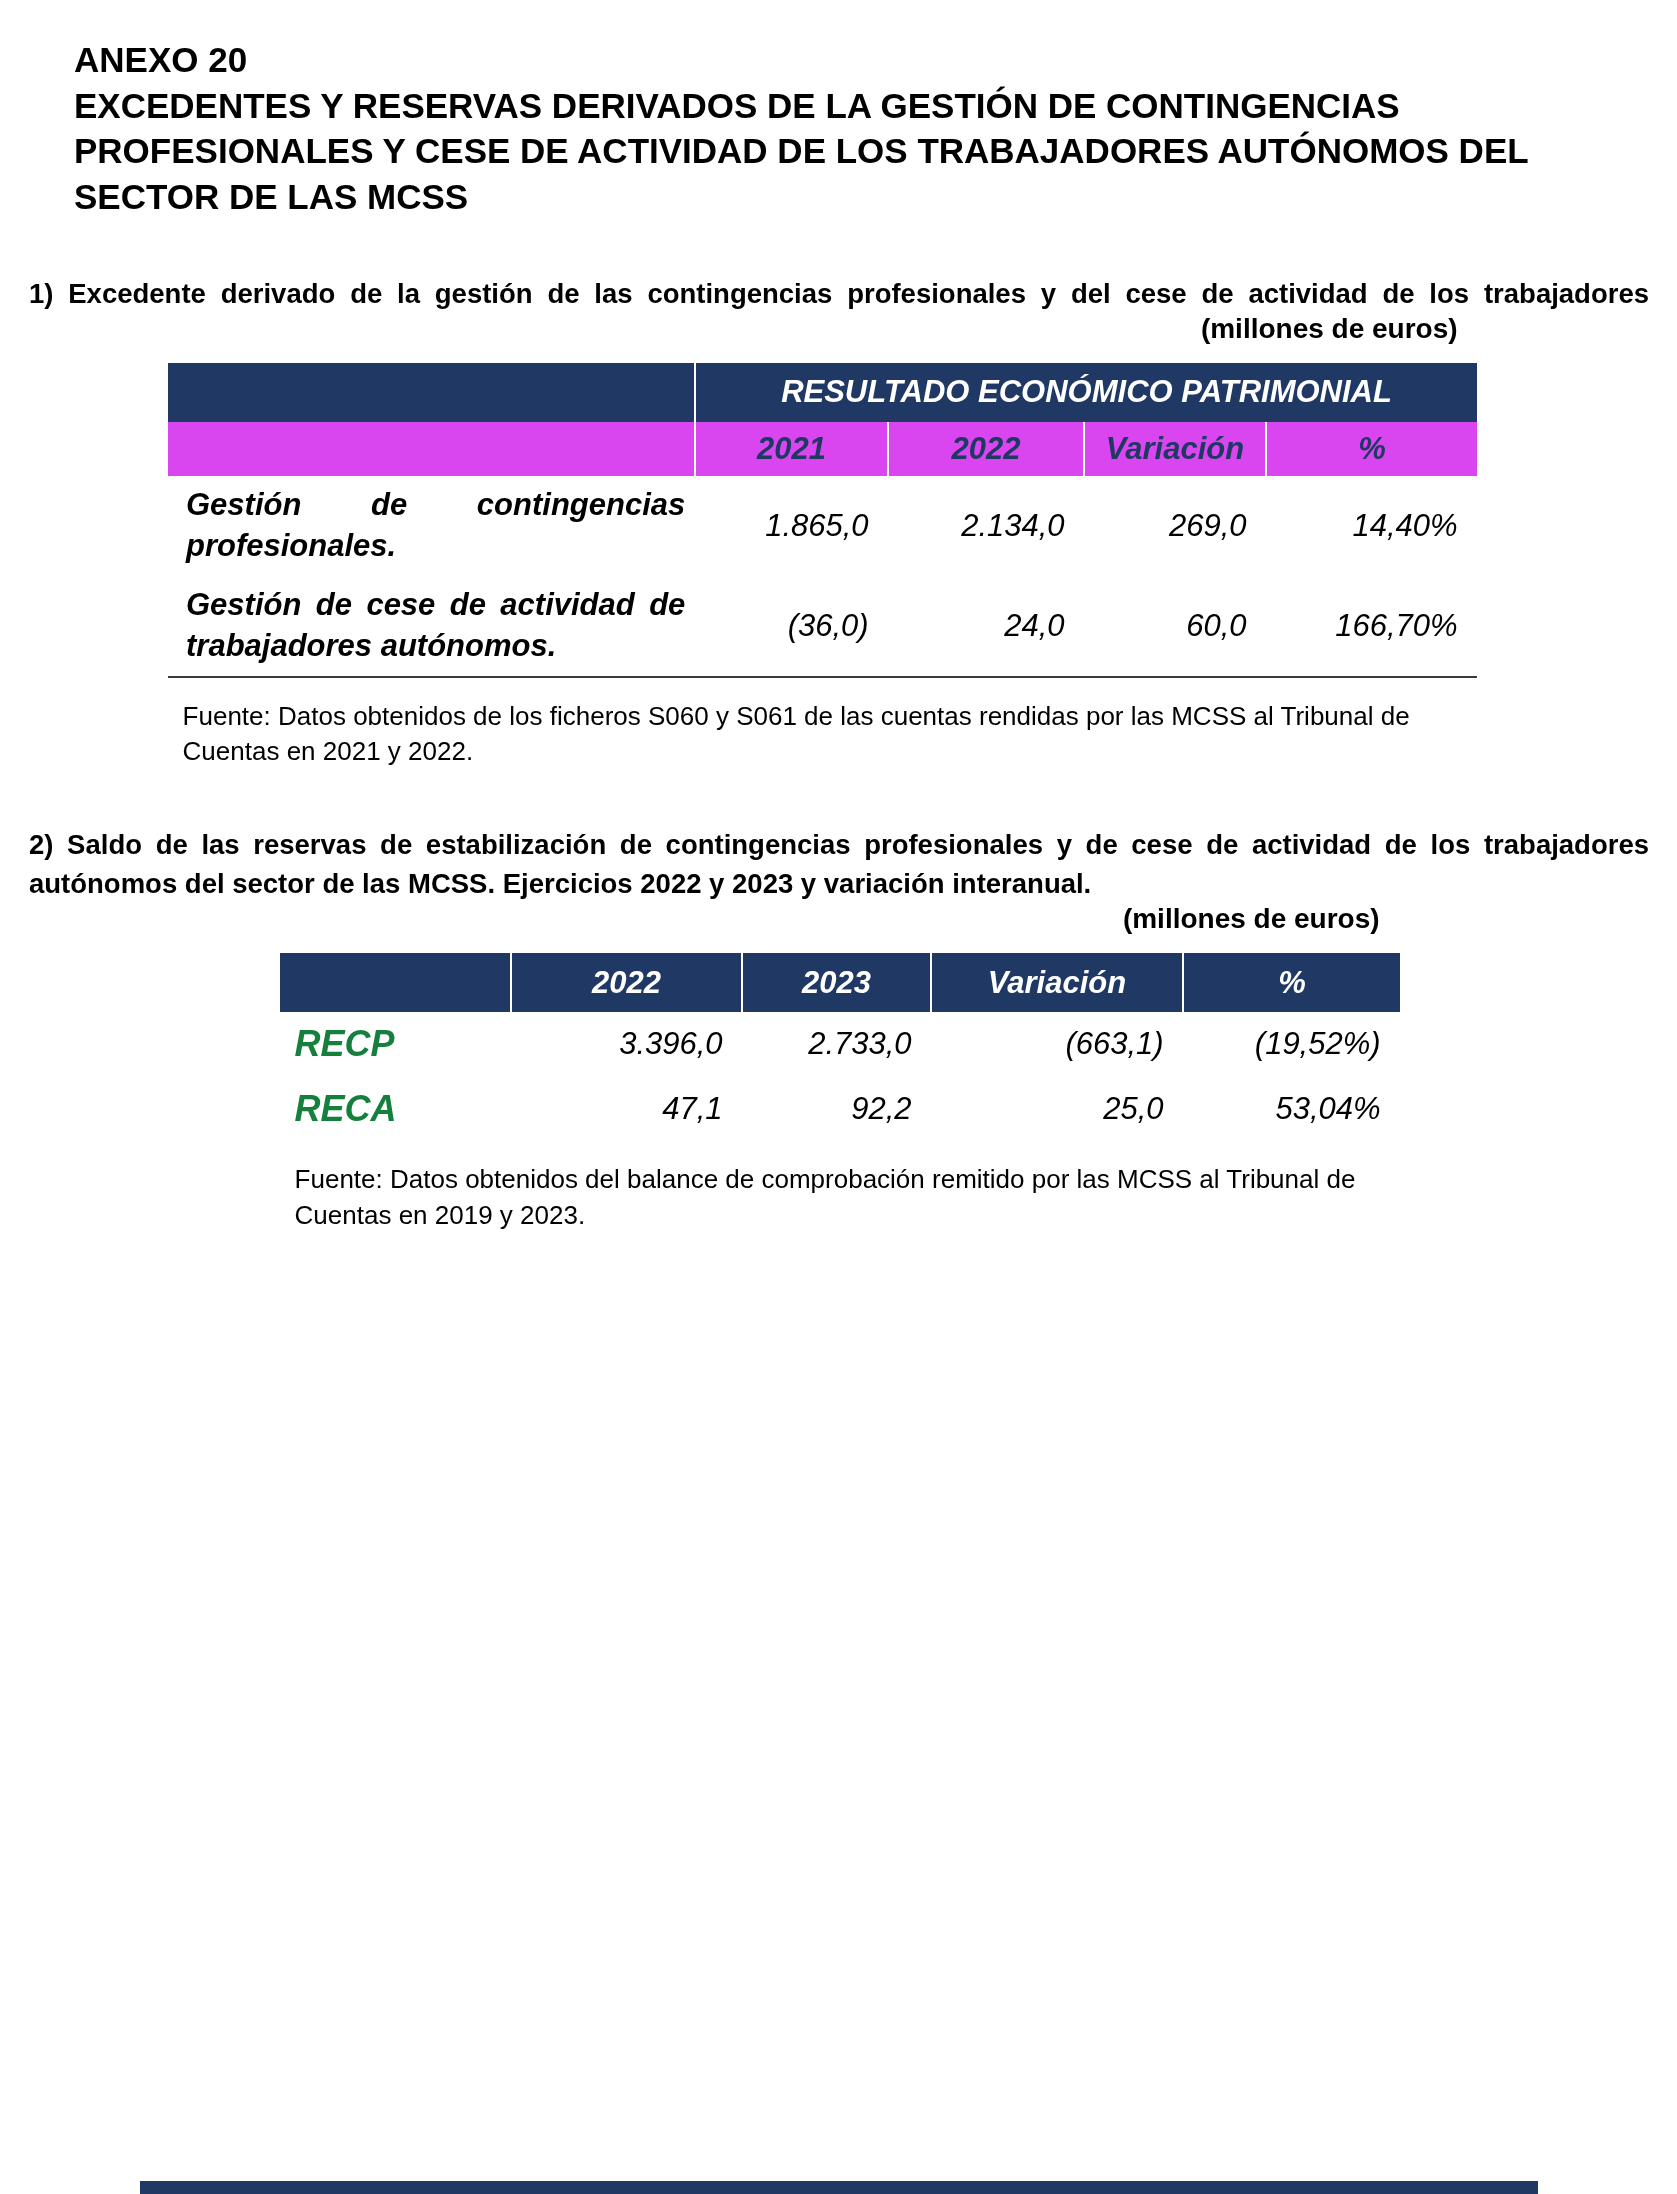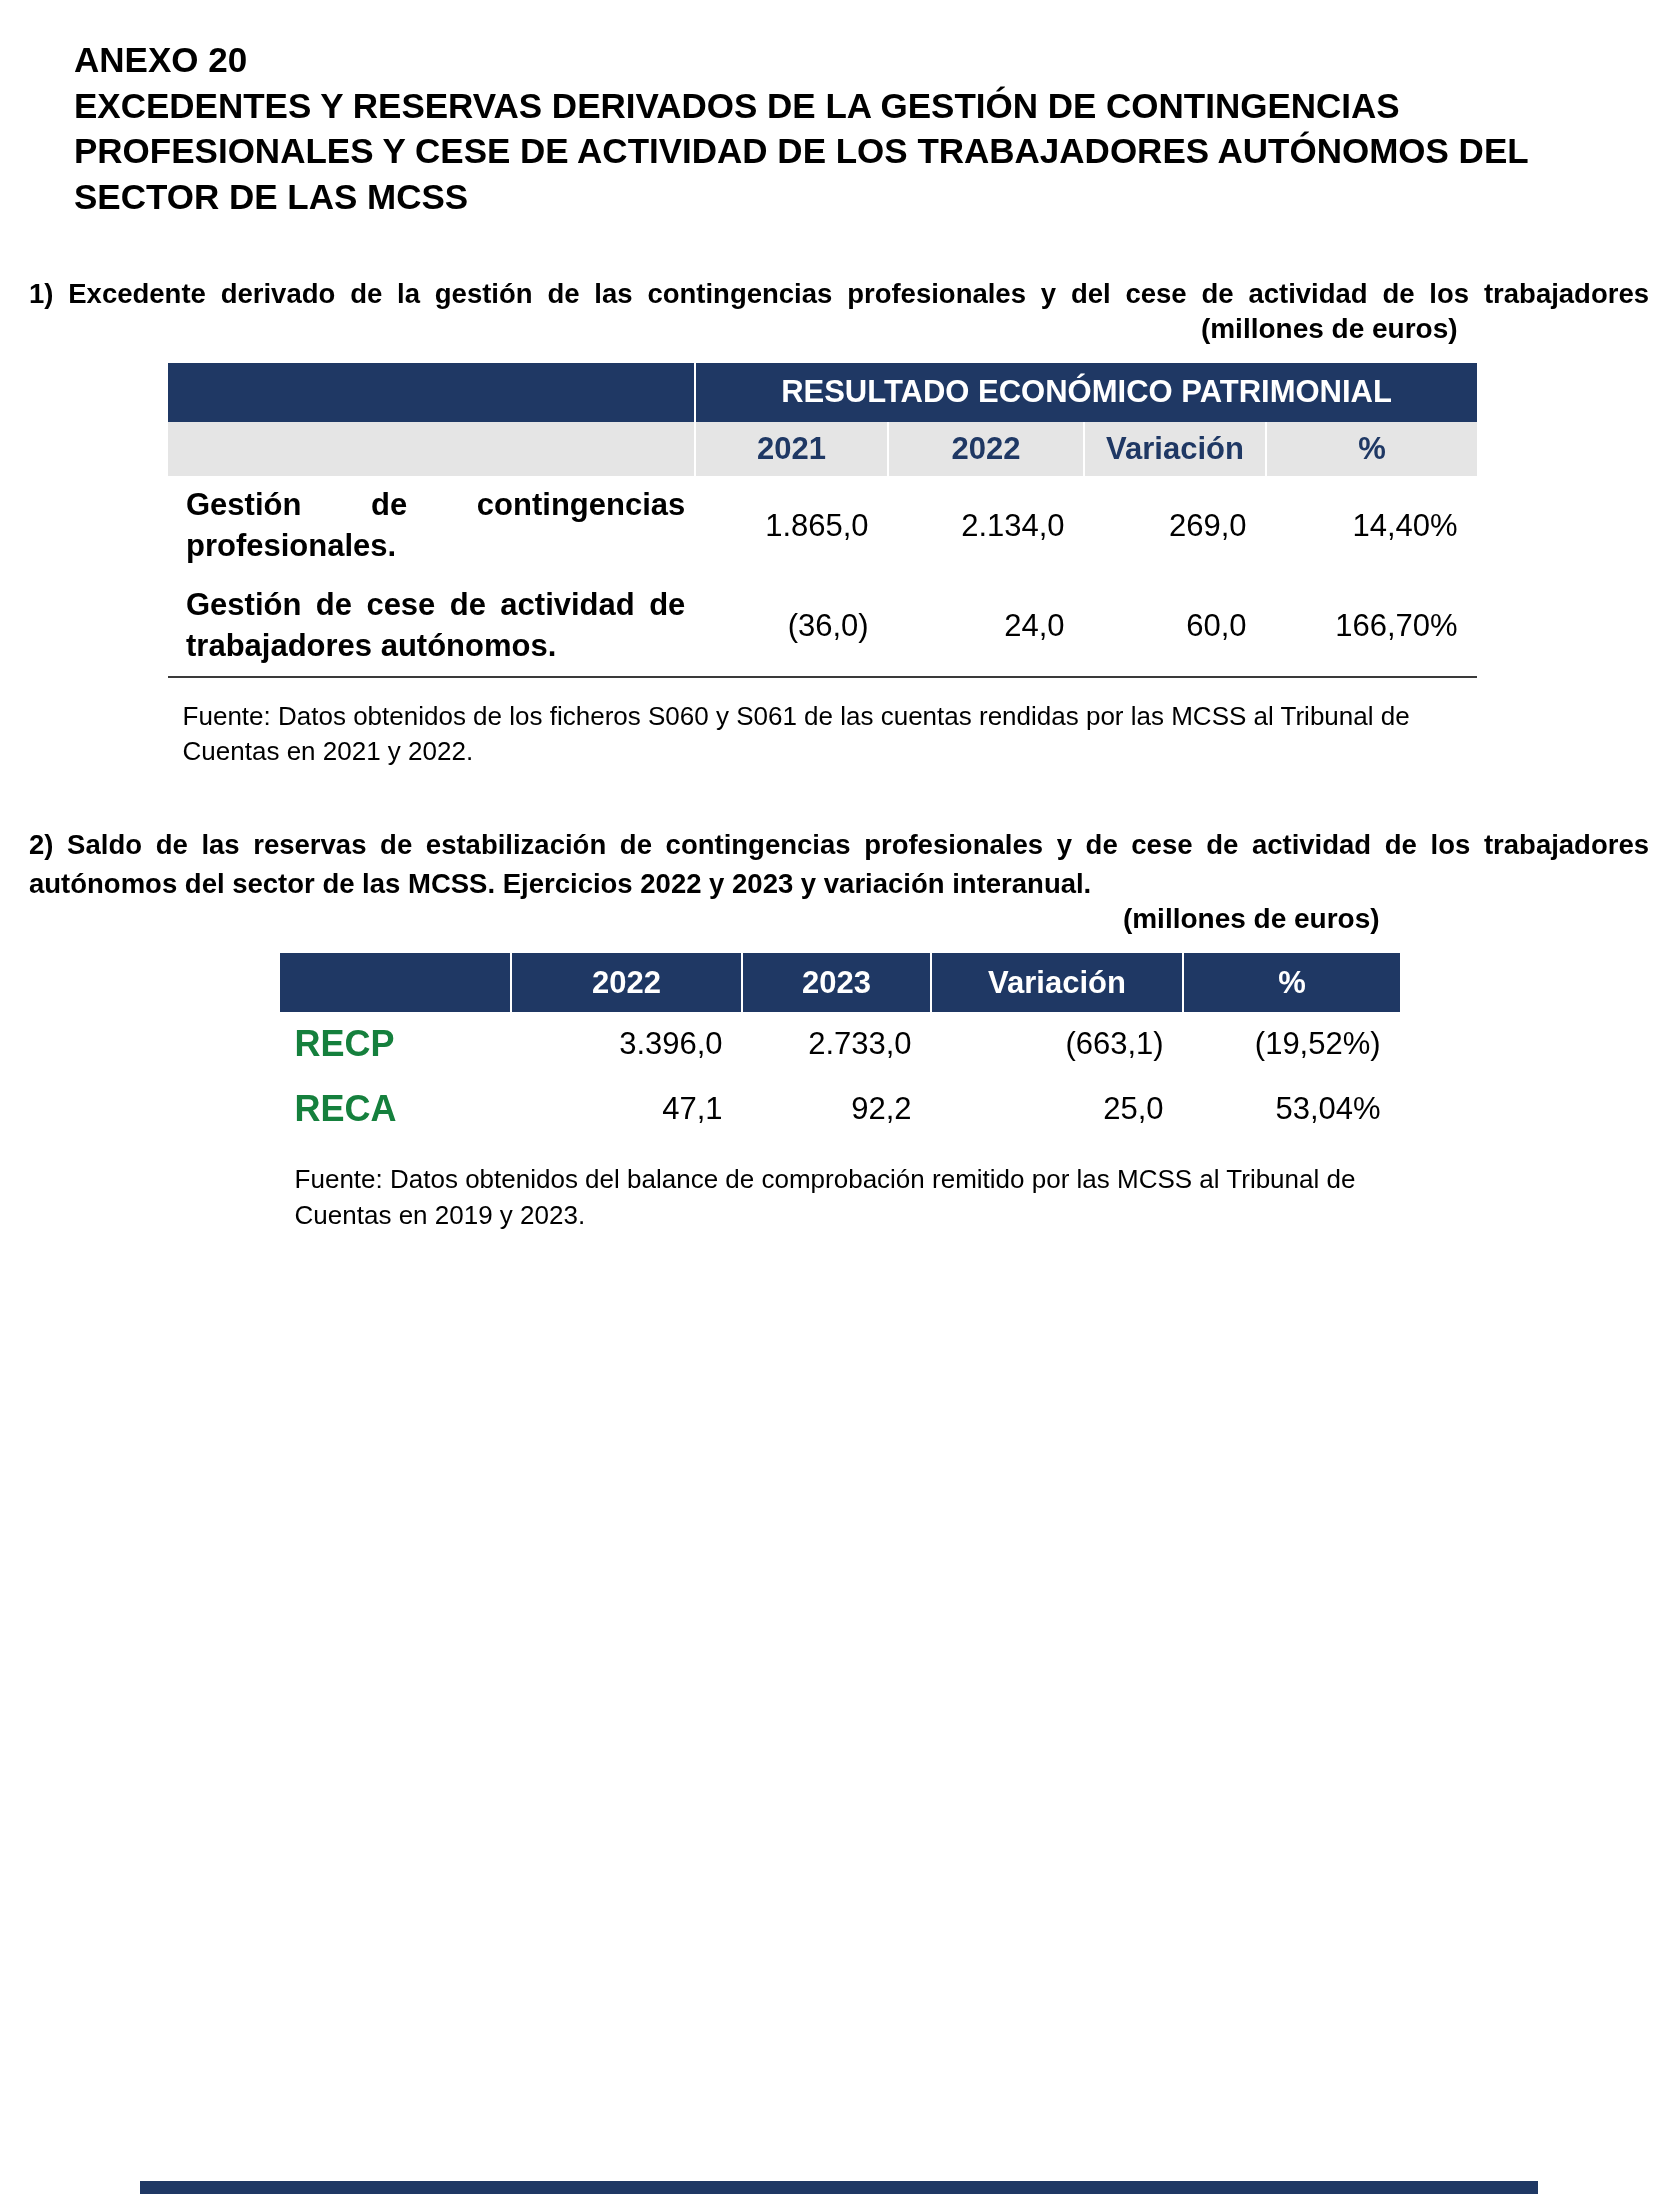--- a/index.html
+++ b/index.html
@@ -27,32 +27,32 @@
   .tbl-area.t1 { margin-left:139px; width:1309px; }
   .tbl-area.t2 { margin-left:251px; width:1119px; }
 
   .units {
     font-size:28px; font-weight:bold; text-align:right;
     padding-right:19.4px; margin-bottom:18px;
   }
 
   table { width:100%; border-collapse:collapse; table-layout:fixed; }
   .t1 table { border-bottom:2.4px solid #3a3a3a; }
-  th, td { vertical-align:middle; }
+  th, td { vertical-align:middle;font-style:italic; }
 
   col.c-label{width:527px;} col.c1{width:193px;} col.c2{width:196px;} col.c3{width:182px;} col.c4{width:211px;}
   col.d-label{width:231px;} col.d1{width:231px;} col.d2{width:189px;} col.d3{width:252px;} col.d4{width:217px;}
 
   tr.head-navy th {
     background:#1F3864; color:#ffffff;
     font-size:31px; font-weight:bold; text-align:center;
     padding:11.3px 8px;
   }
   tr.head-gray th {
-    background:#e5e5e5; color:#1F3864;
+    background:#d946ef; color:#1F3864;
     font-size:31px; font-weight:bold; text-align:center;
     padding:9px 20px;
   }
   th.vsep { border-left:2.4px solid #ffffff; }
 
   td.row-label {
     font-size:31px; font-weight:bold; line-height:1.3;
     text-align:justify; padding:9.7px 9.7px 9.7px 18px;
   }
   td.num {

